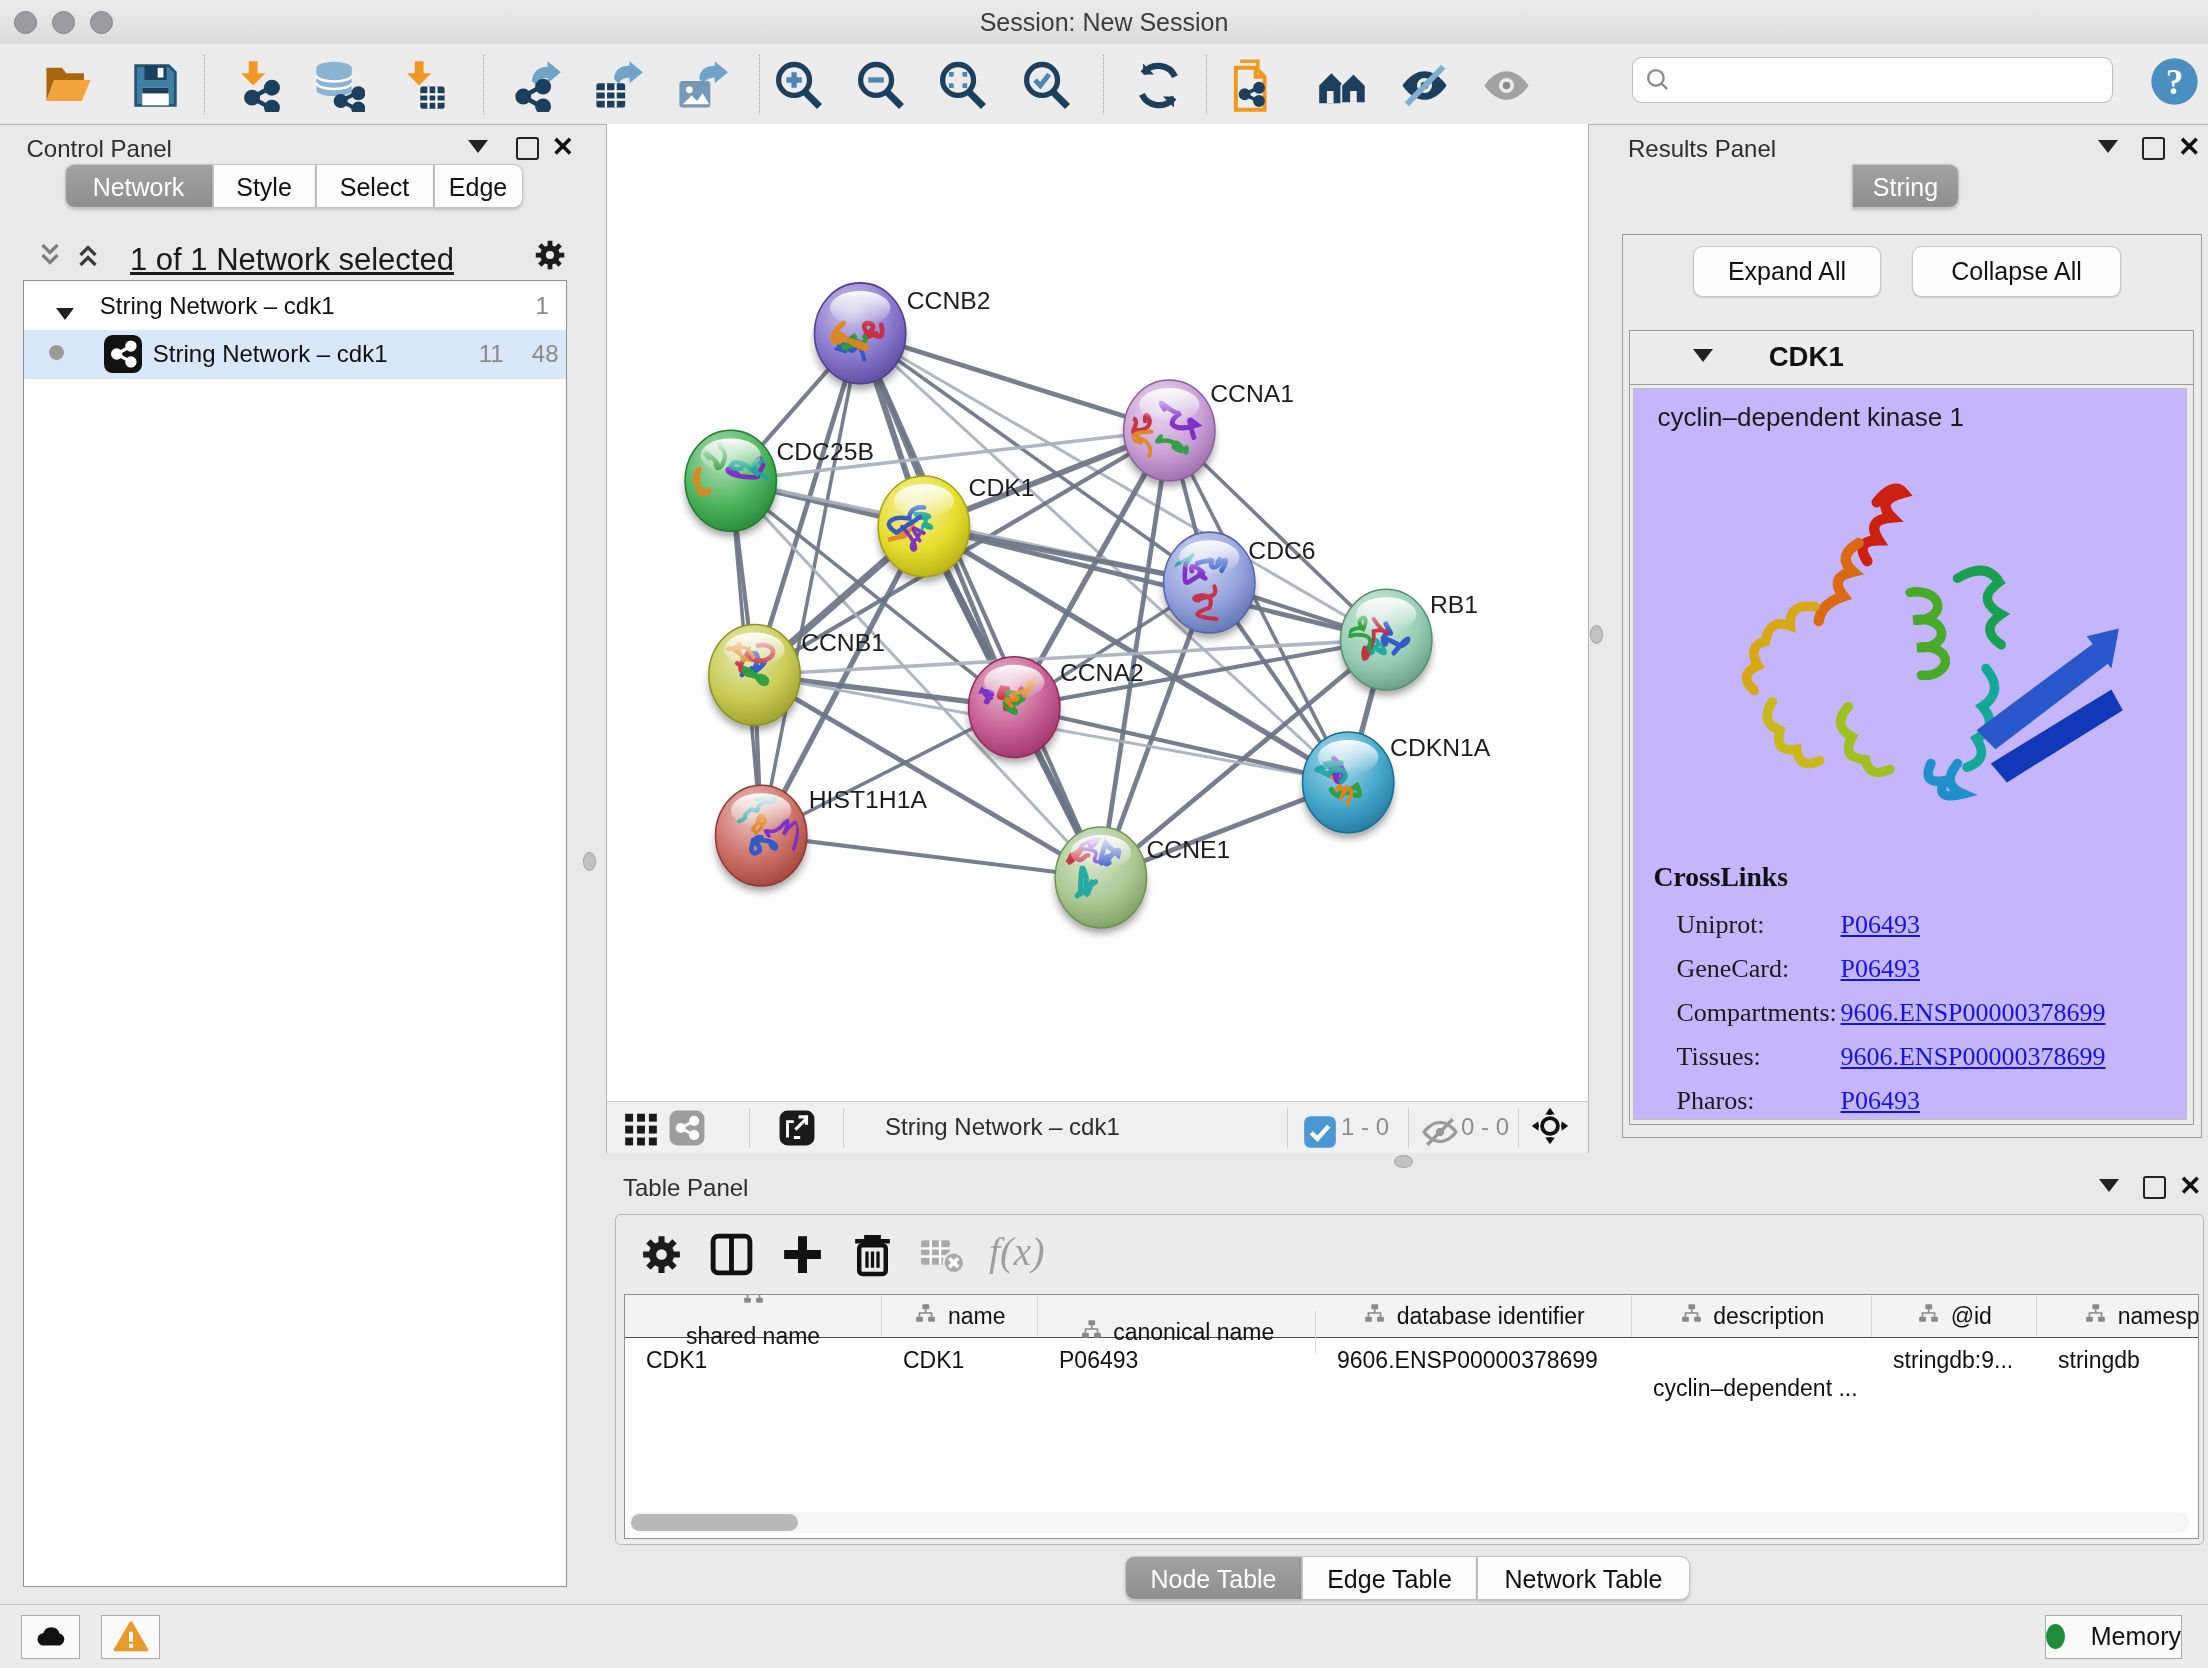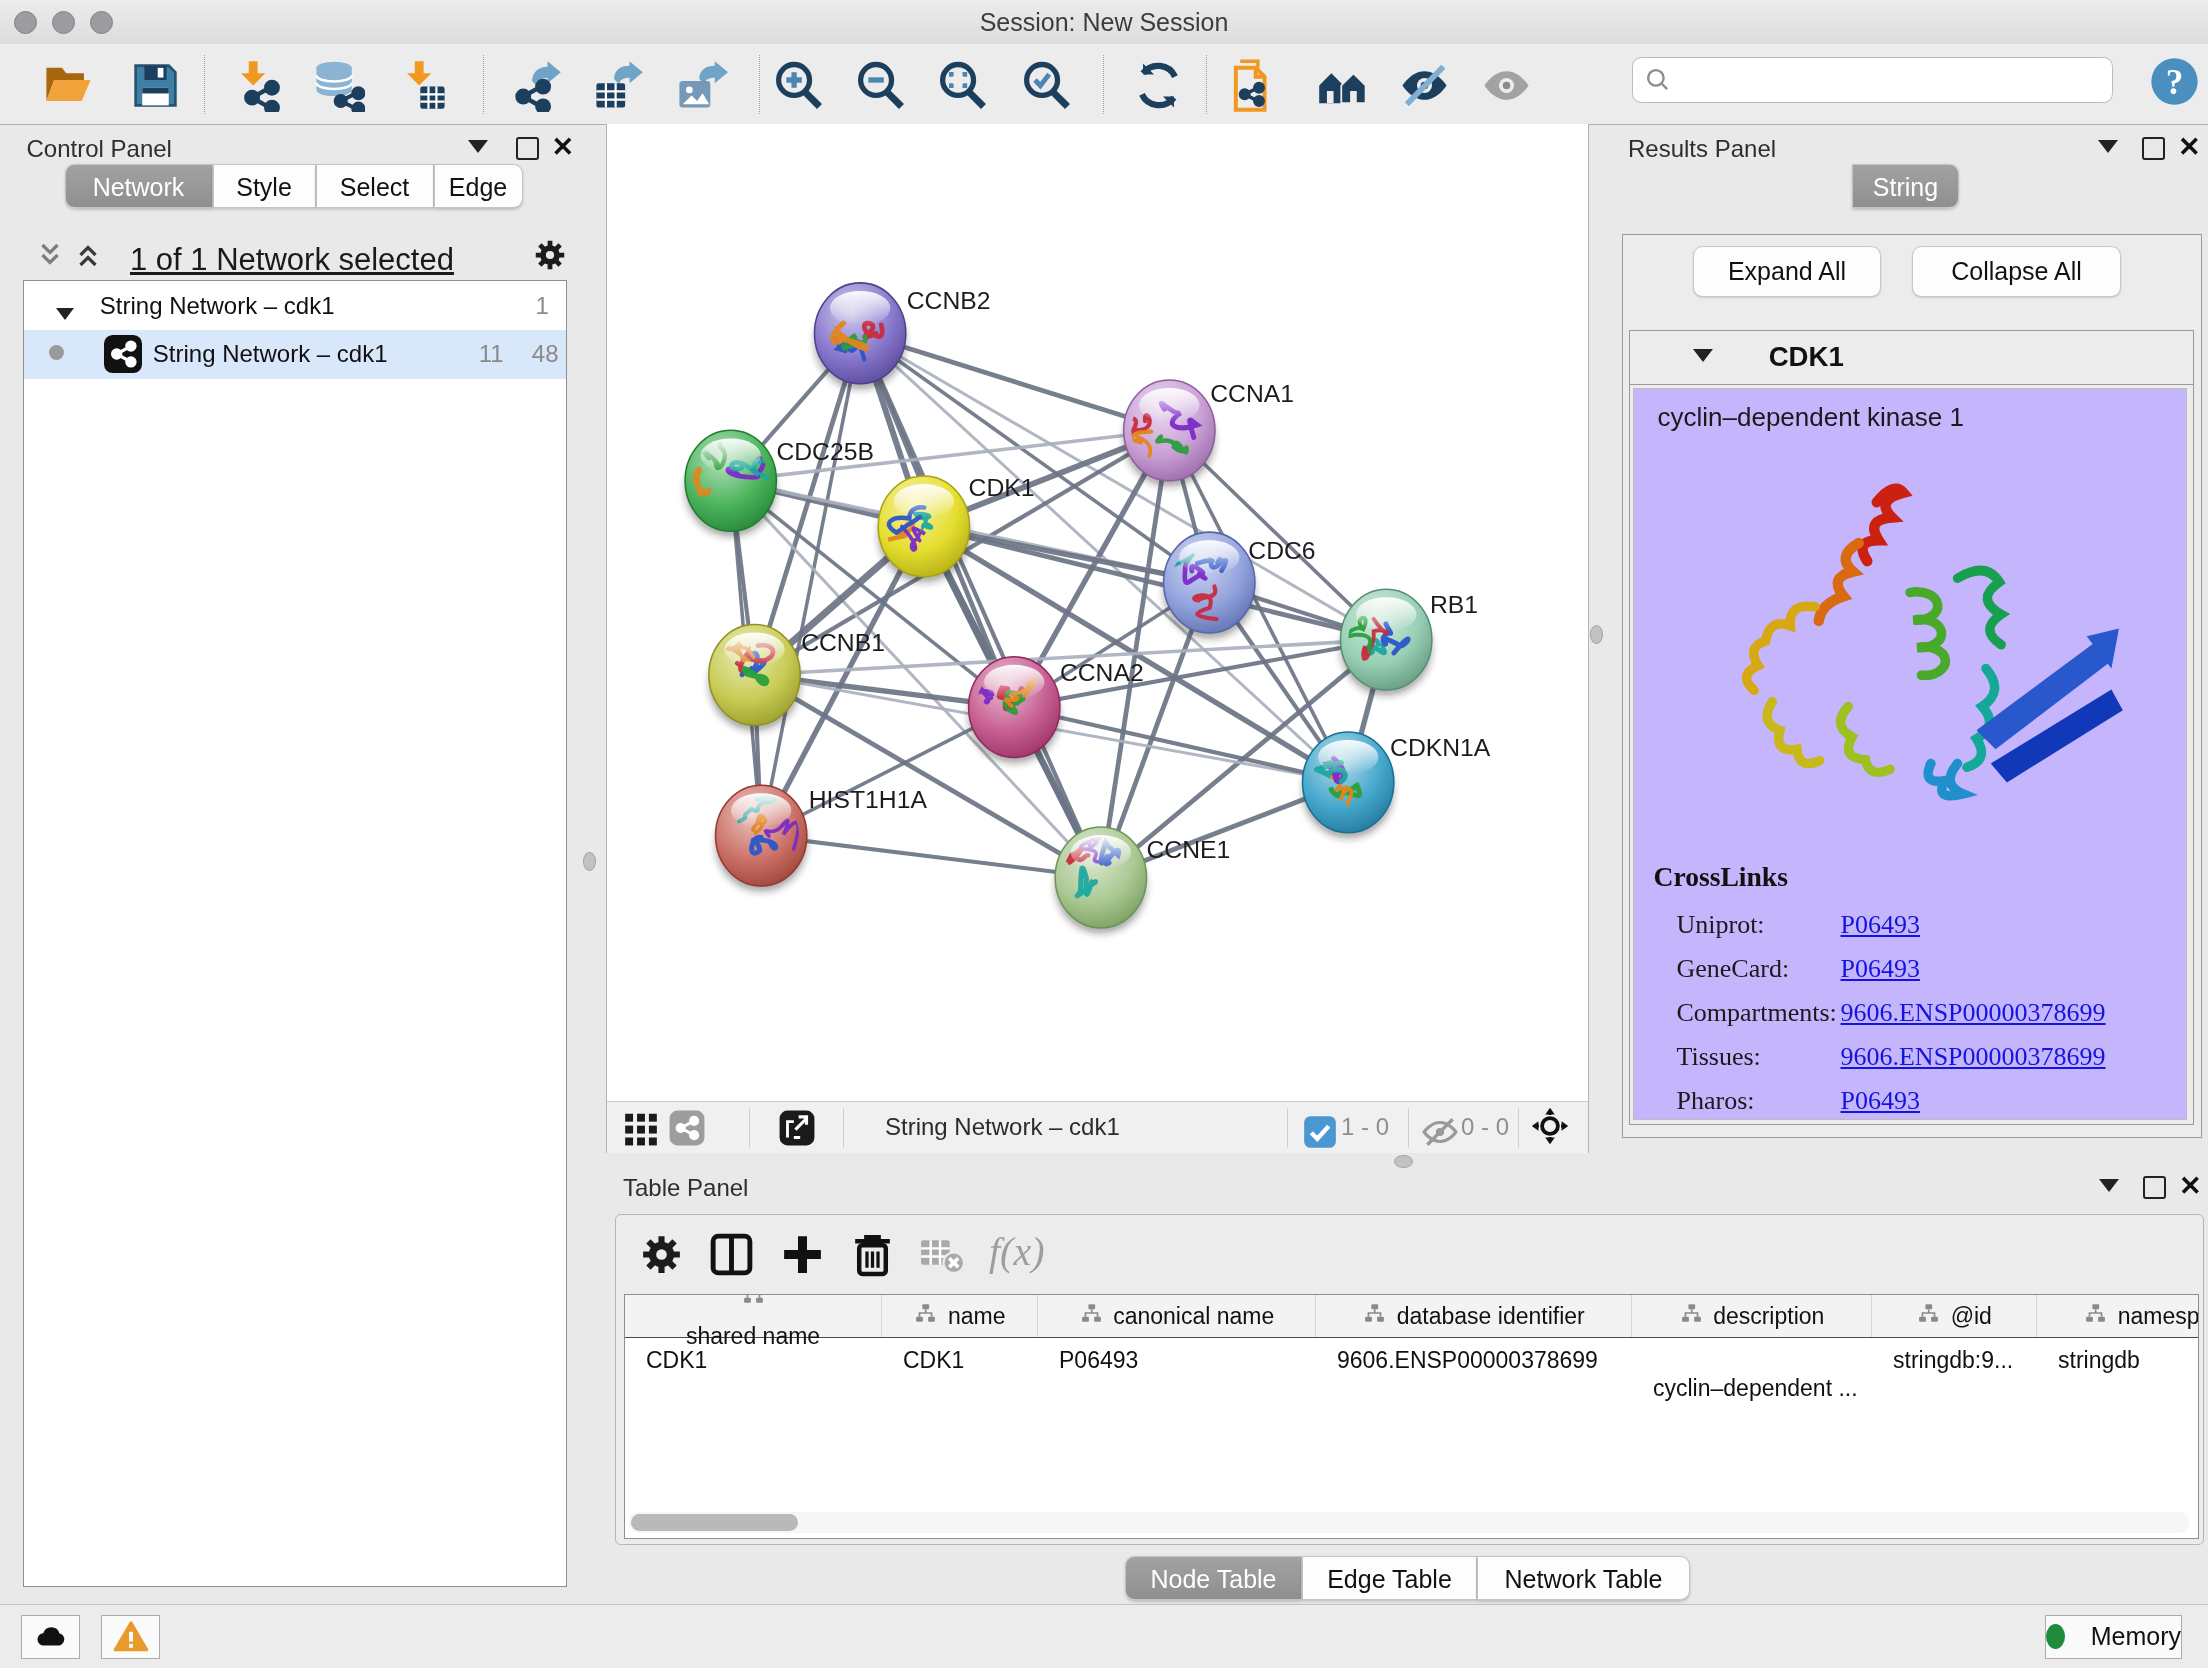--- a/index.html
+++ b/index.html
@@ -775,21 +775,21 @@
           <span><svg viewBox="0 0 24 24" width="25" height="25">
               <g fill="#8a8a8a">
                 <rect x="9" y="3" width="6.5" height="5" rx="1"></rect>
                 <rect x="3" y="15" width="6.5" height="5" rx="1"></rect>
                 <rect x="14.5" y="15" width="6.5" height="5" rx="1"></rect>
               </g>
               <path d="M12.2 8v3.5M6.2 15v-3.5h11.6V15" stroke="#8a8a8a" stroke-width="1.6" fill="none"></path>
             </svg></span>
           <span>name</span>
         </div>
-        <div class="thcell" style="width: 278px;">
+        <div class="thcell" style="width: 278px; margin-top: 16px;">
           <span><svg viewBox="0 0 24 24" width="25" height="25">
               <g fill="#8a8a8a">
                 <rect x="9" y="3" width="6.5" height="5" rx="1"></rect>
                 <rect x="3" y="15" width="6.5" height="5" rx="1"></rect>
                 <rect x="14.5" y="15" width="6.5" height="5" rx="1"></rect>
               </g>
               <path d="M12.2 8v3.5M6.2 15v-3.5h11.6V15" stroke="#8a8a8a" stroke-width="1.6" fill="none"></path>
             </svg></span>
           <span>canonical name</span>
         </div>

